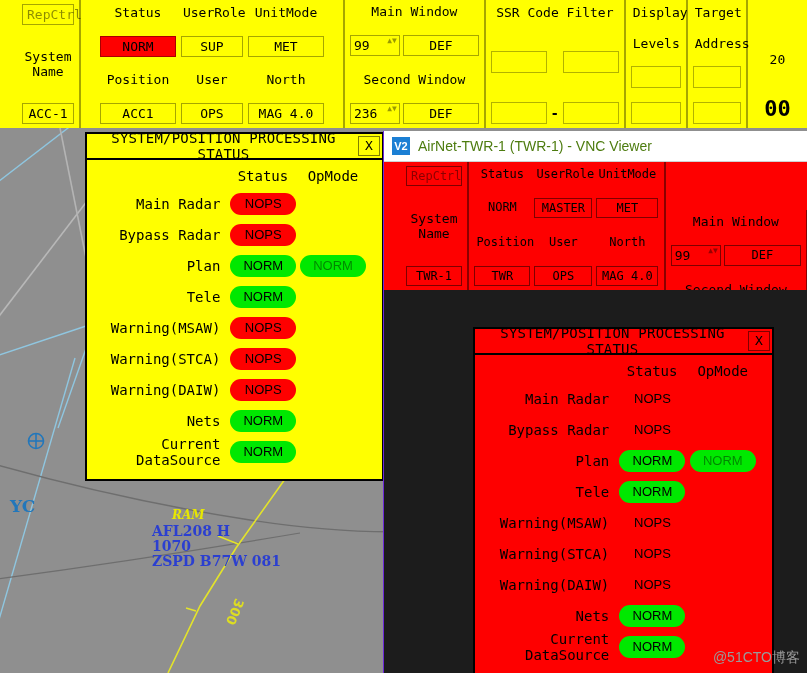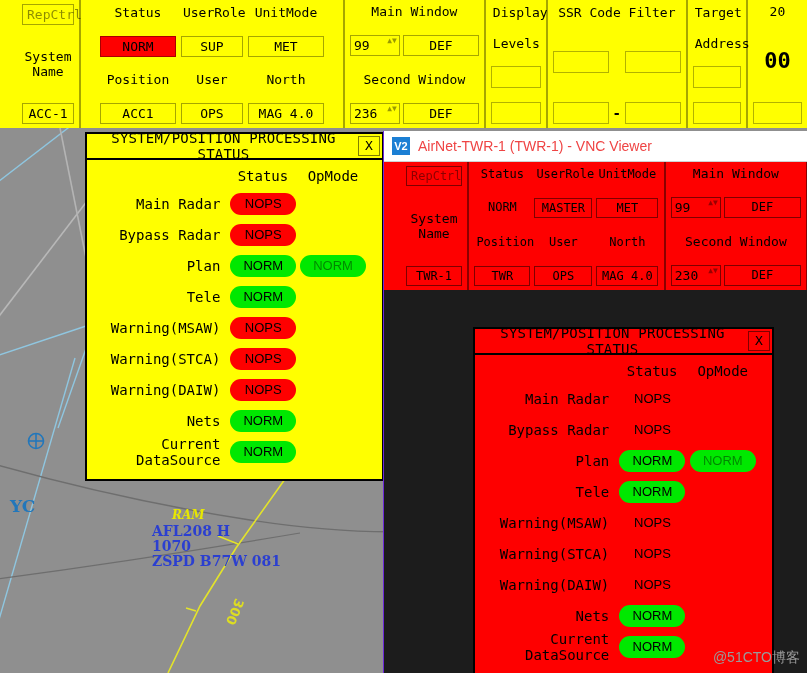--- a/index.html
+++ b/index.html
@@ -70,21 +70,21 @@
   }
   .hdr.red { background: #fe0000; }
   .hdr-sec {
     border-right: 2px solid rgba(0,0,0,0.35);
     padding: 4px 5px 4px 5px;
     display: flex; flex-direction: column;
     justify-content: space-between;
     height: 100%;
   }
   .hdr.red .hdr-sec { border-right: 2px solid rgba(0,0,0,0.45); }
-  .hdr-sec.last { border-right: none; }
+  .hdr-sec.last { border-right: none; margin-top: 48px; }
 
   .cell-btn {
     border: 1px solid rgba(0,0,0,0.35);
     background: transparent;
     text-align: center;
     padding: 2px 4px;
     font-family: "DejaVu Sans Mono", monospace;
     font-size: 13px;
     color: #000;
     white-space: nowrap;
@@ -245,21 +245,21 @@
     background: #1b7fd4;
     color: #fff;
     font-family: "Liberation Sans", sans-serif;
     font-size: 11px; font-weight: bold;
     text-align: center; line-height: 18px;
     margin-right: 8px;
   }
   .vnc-title-text {
     font-family: "Liberation Sans", sans-serif;
     font-size: 14px;
-    color: #ef4444;
+    color: #4d7c0f;
   }
   .vnc-canvas { position: relative; width: 424px; height: 511px; background:#1c1c1c; }
   .vnc-hdr-wrap {
     position: absolute; left: 0; top: 0;
     width: 424px; height: 128px;
     overflow: hidden;
   }
   .vnc-hdr-wrap .hdr { width: 424px; }
   .watermark {
     position: absolute; right: 8px; bottom: 6px;
@@ -359,39 +359,39 @@
       <div class="win-title">Second Window</div>
       <div class="win-row">
         <div class="spin">
           <span>236</span>
           <span class="arrows">▲▼</span>
         </div>
         <div class="cell-btn win-def">DEF</div>
       </div>
     </div>
 
-    <div class="hdr-sec sec-lvl">
-      <div class="cell-lbl">Display</div>
-      <div class="cell-lbl">Levels</div>
-      <div class="box-in"></div>
-      <div class="box-in"></div>
-    </div>
-
     <div class="hdr-sec sec-ssr">
       <div class="cell-lbl">SSR Code Filter</div>
       <div class="ssr-row">
         <div class="box-in"></div>
         <div class="ssr-dash">&nbsp;</div>
         <div class="box-in"></div>
       </div>
       <div class="ssr-row">
         <div class="box-in"></div>
         <div class="ssr-dash">-</div>
         <div class="box-in"></div>
       </div>
+    </div>
+
+    <div class="hdr-sec sec-lvl">
+      <div class="cell-lbl">Display</div>
+      <div class="cell-lbl">Levels</div>
+      <div class="box-in"></div>
+      <div class="box-in"></div>
     </div>
 
     <div class="hdr-sec sec-tgt">
       <div class="cell-lbl">Target</div>
       <div class="cell-lbl">Address</div>
       <div class="box-in"></div>
       <div class="box-in"></div>
     </div>
 
     <div class="hdr-sec sec-clock last">

